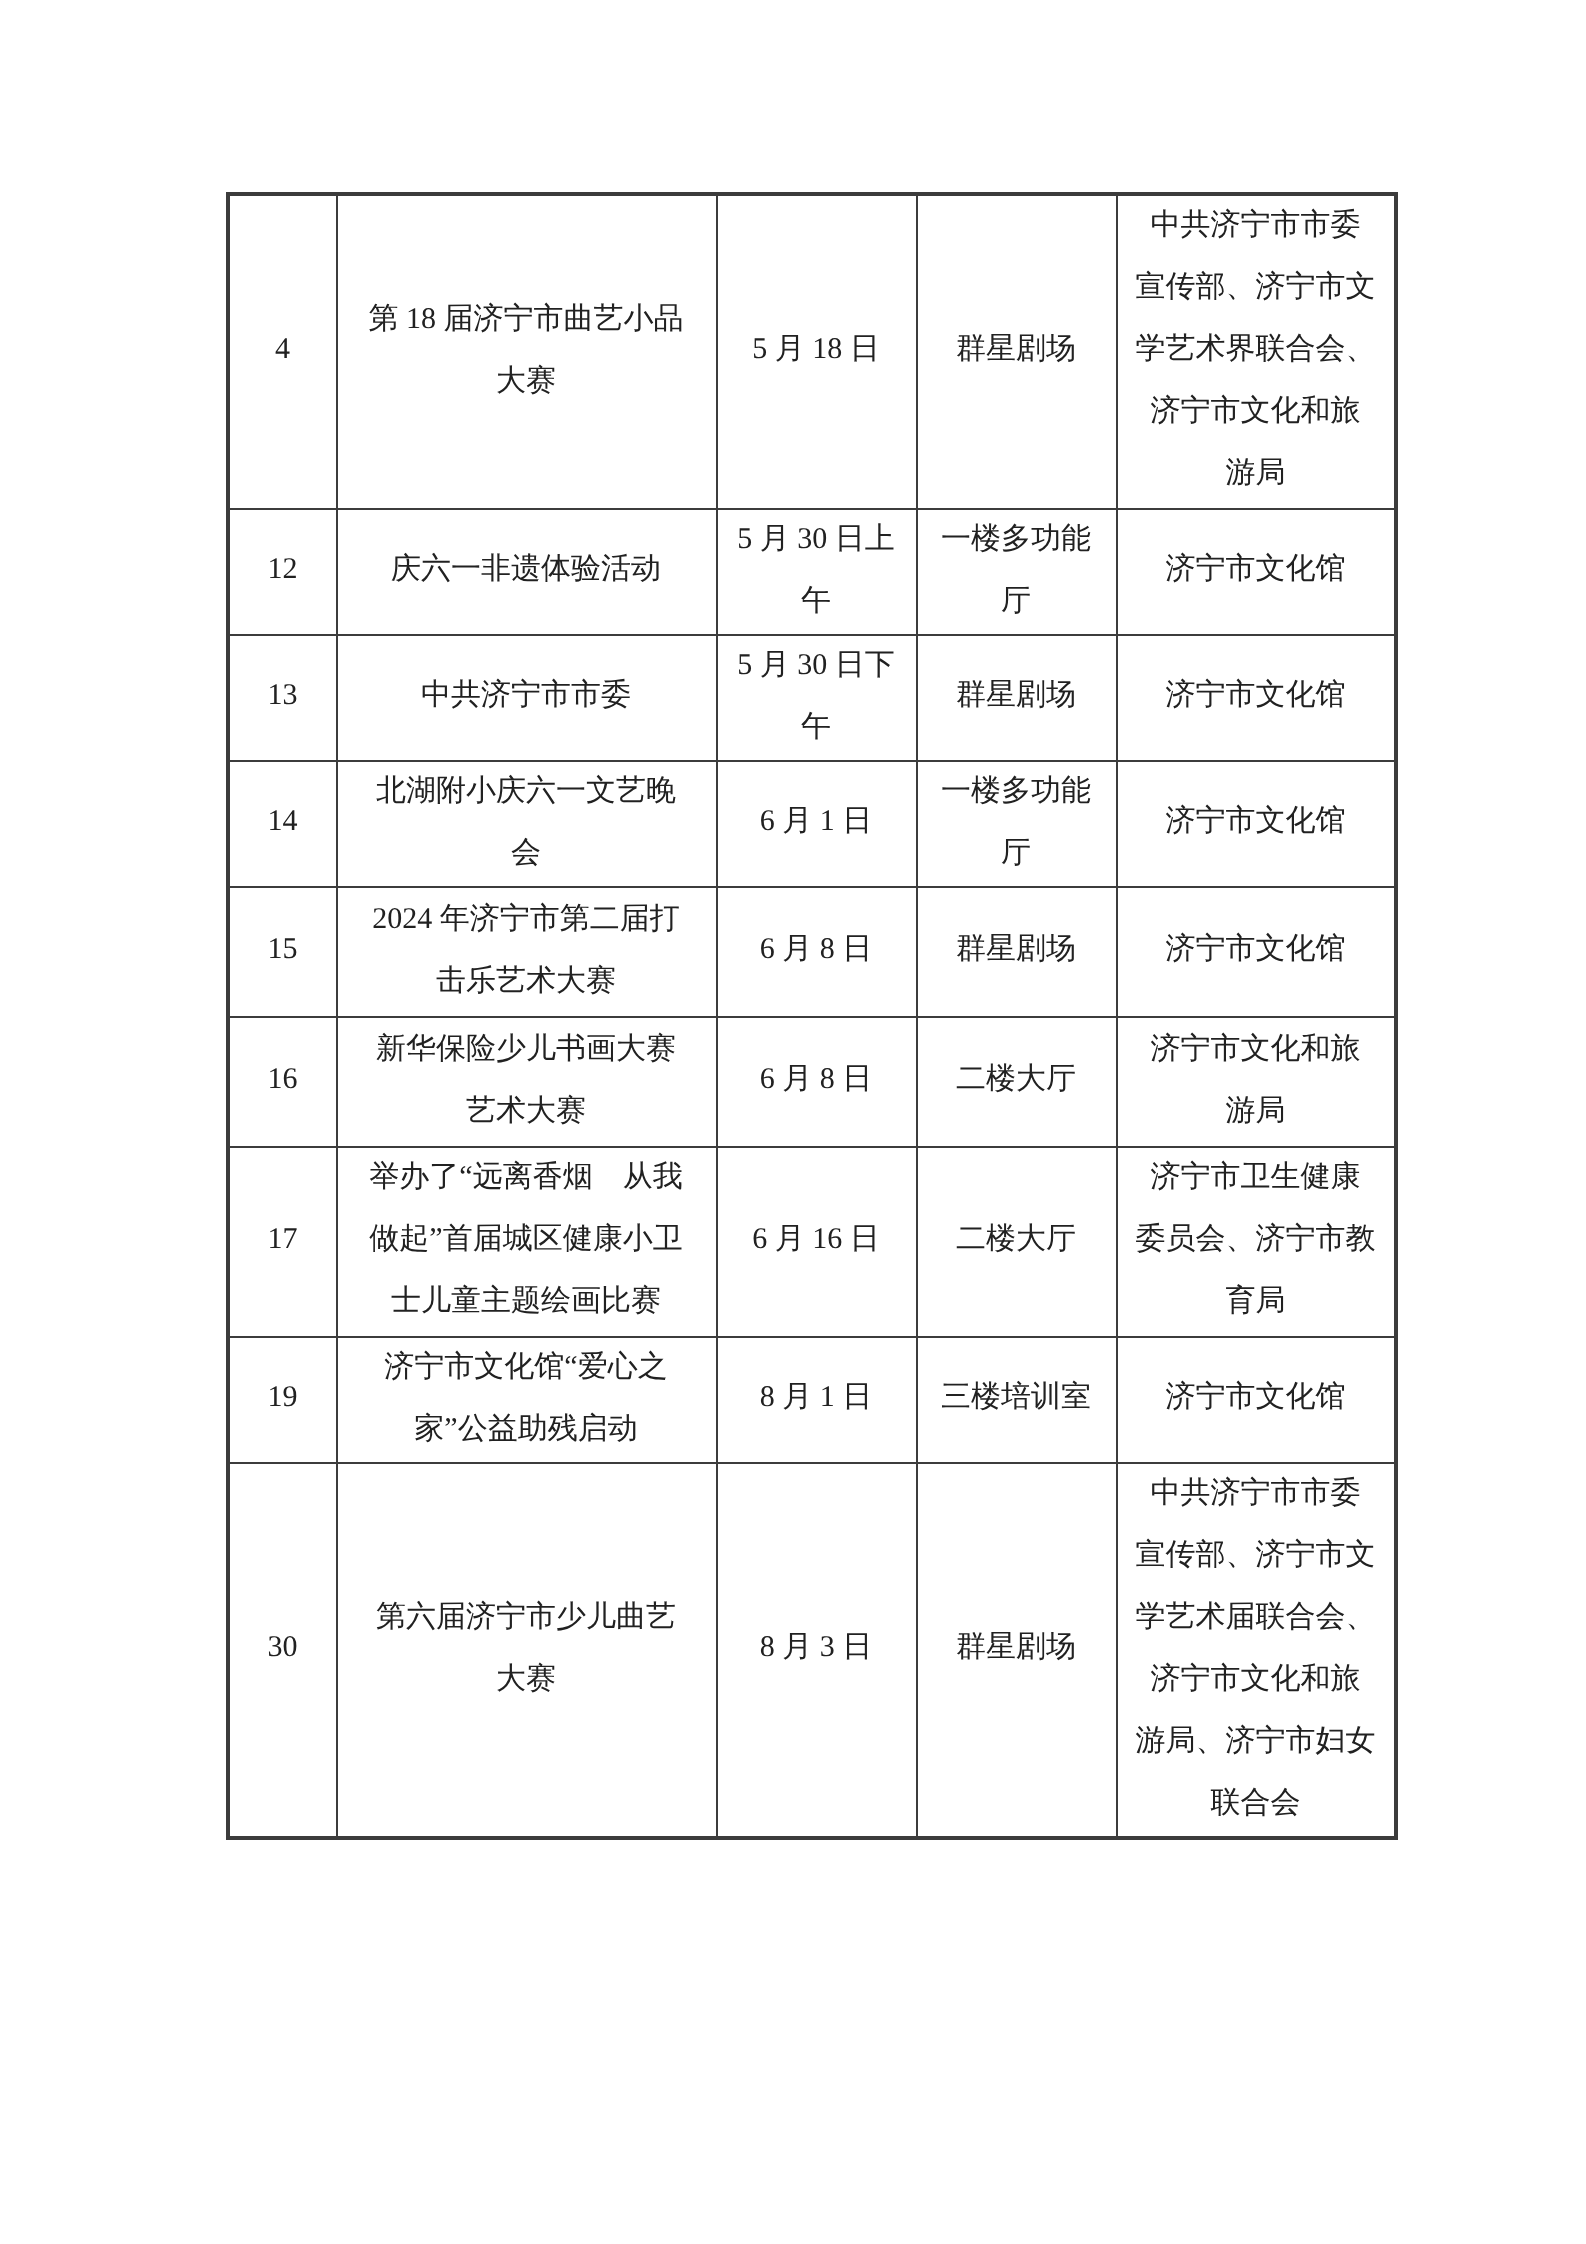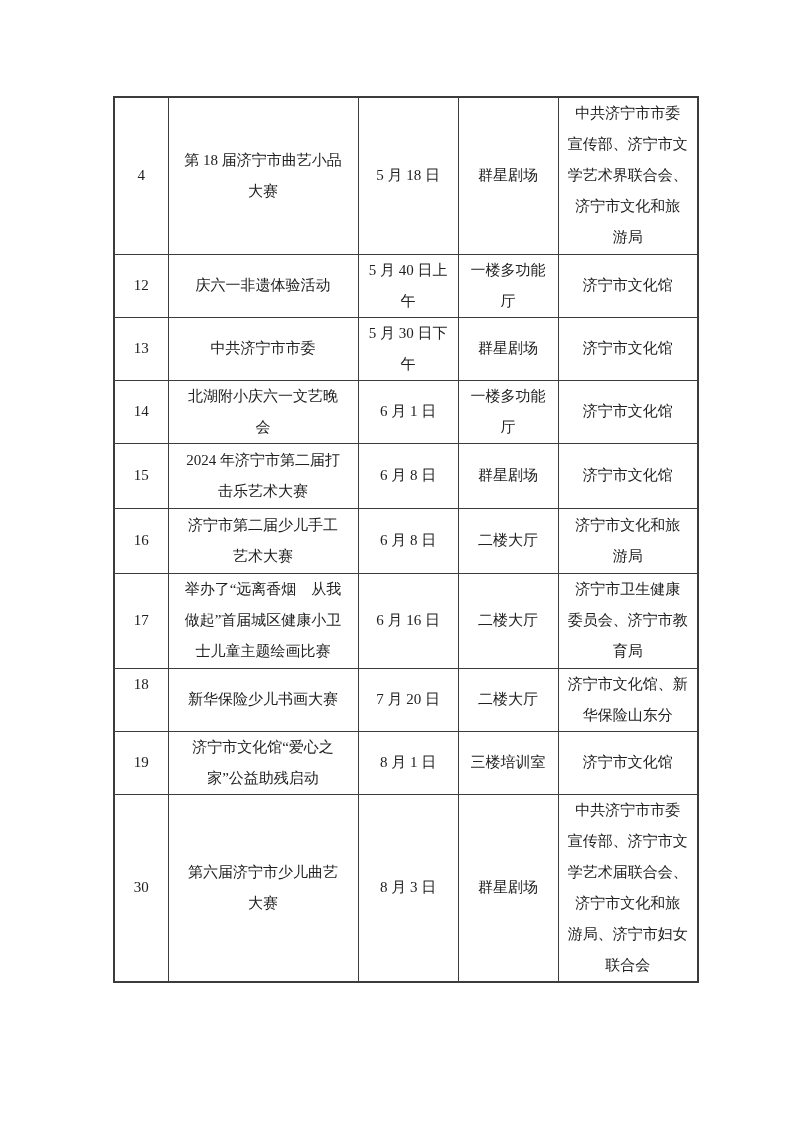--- a/index.html
+++ b/index.html
@@ -70,21 +70,21 @@
         <td class="col-venue">群星剧场</td>
         <td class="col-org">中共济宁市市委
 宣传部、济宁市文
 学艺术界联合会、
 济宁市文化和旅
 游局</td>
       </tr>
       <tr class="r1">
         <td class="col-num">12</td>
         <td class="col-event">庆六一非遗体验活动</td>
-        <td class="col-date">5 月 40 日上
+        <td class="col-date">5 月 30 日上
 午</td>
         <td class="col-venue">一楼多功能
 厅</td>
         <td class="col-org">济宁市文化馆</td>
       </tr>
       <tr class="r2">
         <td class="col-num">13</td>
         <td class="col-event">中共济宁市市委</td>
         <td class="col-date">5 月 30 日下
 午</td>
@@ -103,45 +103,37 @@
       <tr class="r4">
         <td class="col-num">15</td>
         <td class="col-event">2024 年济宁市第二届打
 击乐艺术大赛</td>
         <td class="col-date">6 月 8 日</td>
         <td class="col-venue">群星剧场</td>
         <td class="col-org">济宁市文化馆</td>
       </tr>
       <tr class="r5">
         <td class="col-num">16</td>
-        <td class="col-event">济宁市第二届少儿手工
+        <td class="col-event">新华保险少儿书画大赛
 艺术大赛</td>
         <td class="col-date">6 月 8 日</td>
         <td class="col-venue">二楼大厅</td>
         <td class="col-org">济宁市文化和旅
 游局</td>
       </tr>
       <tr class="r6">
         <td class="col-num">17</td>
         <td class="col-event">举办了“远离香烟　从我
 做起”首届城区健康小卫
 士儿童主题绘画比赛</td>
         <td class="col-date">6 月 16 日</td>
         <td class="col-venue">二楼大厅</td>
         <td class="col-org">济宁市卫生健康
 委员会、济宁市教
 育局</td>
-      </tr>
-      <tr class="r7 row-split">
-        <td class="col-num">18</td>
-        <td class="col-event">新华保险少儿书画大赛</td>
-        <td class="col-date">7 月 20 日</td>
-        <td class="col-venue">二楼大厅</td>
-        <td class="col-org">济宁市文化馆、新
-华保险山东分</td>
       </tr>
       <tr class="r8">
         <td class="col-num">19</td>
         <td class="col-event">济宁市文化馆“爱心之
 家”公益助残启动</td>
         <td class="col-date">8 月 1 日</td>
         <td class="col-venue">三楼培训室</td>
         <td class="col-org">济宁市文化馆</td>
       </tr>
       <tr class="r9">

